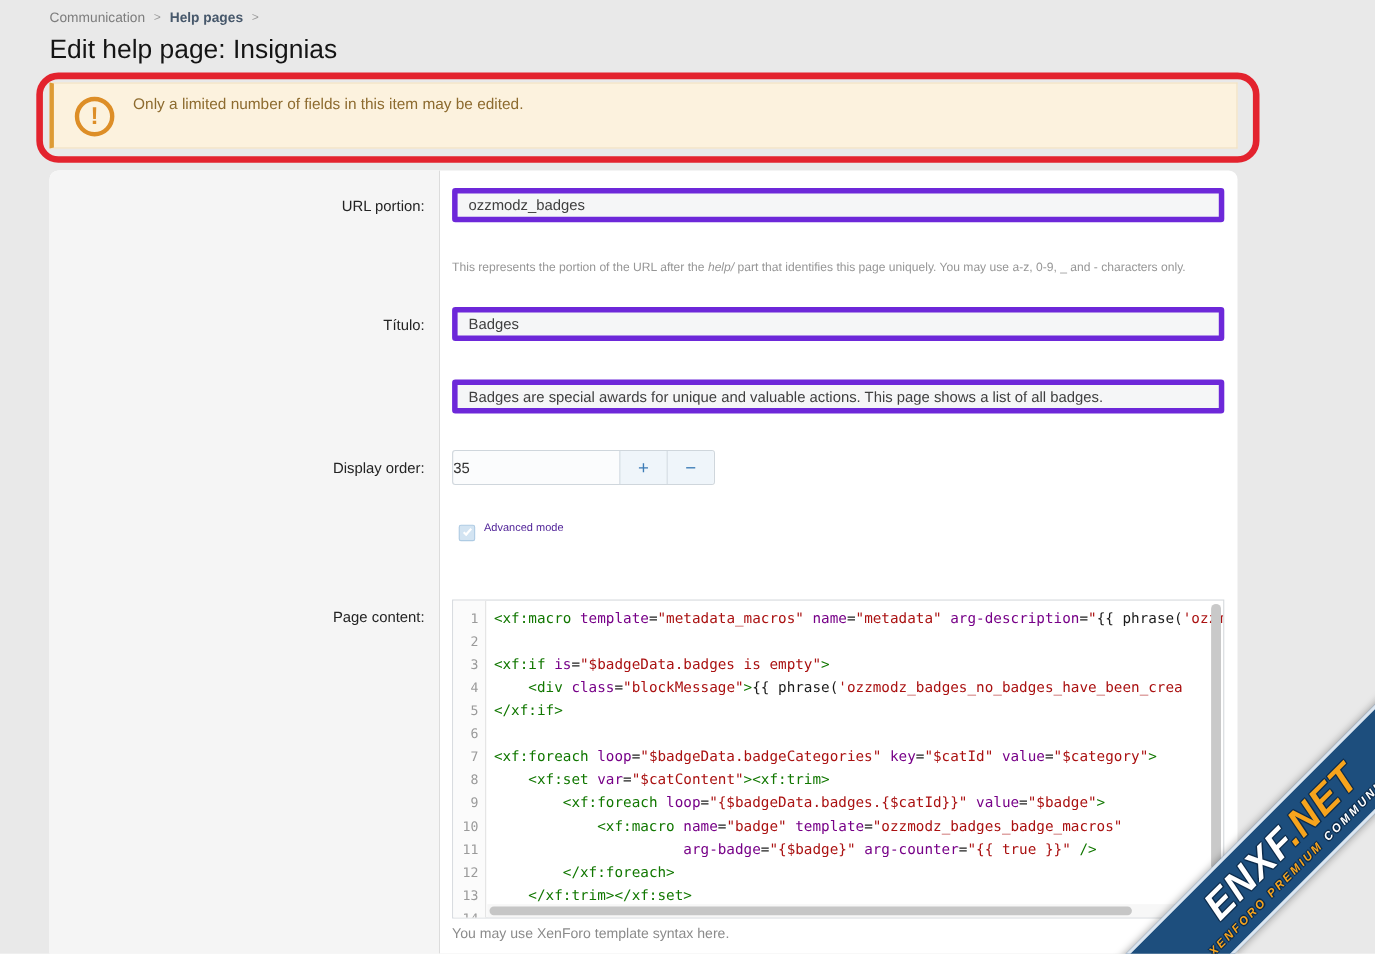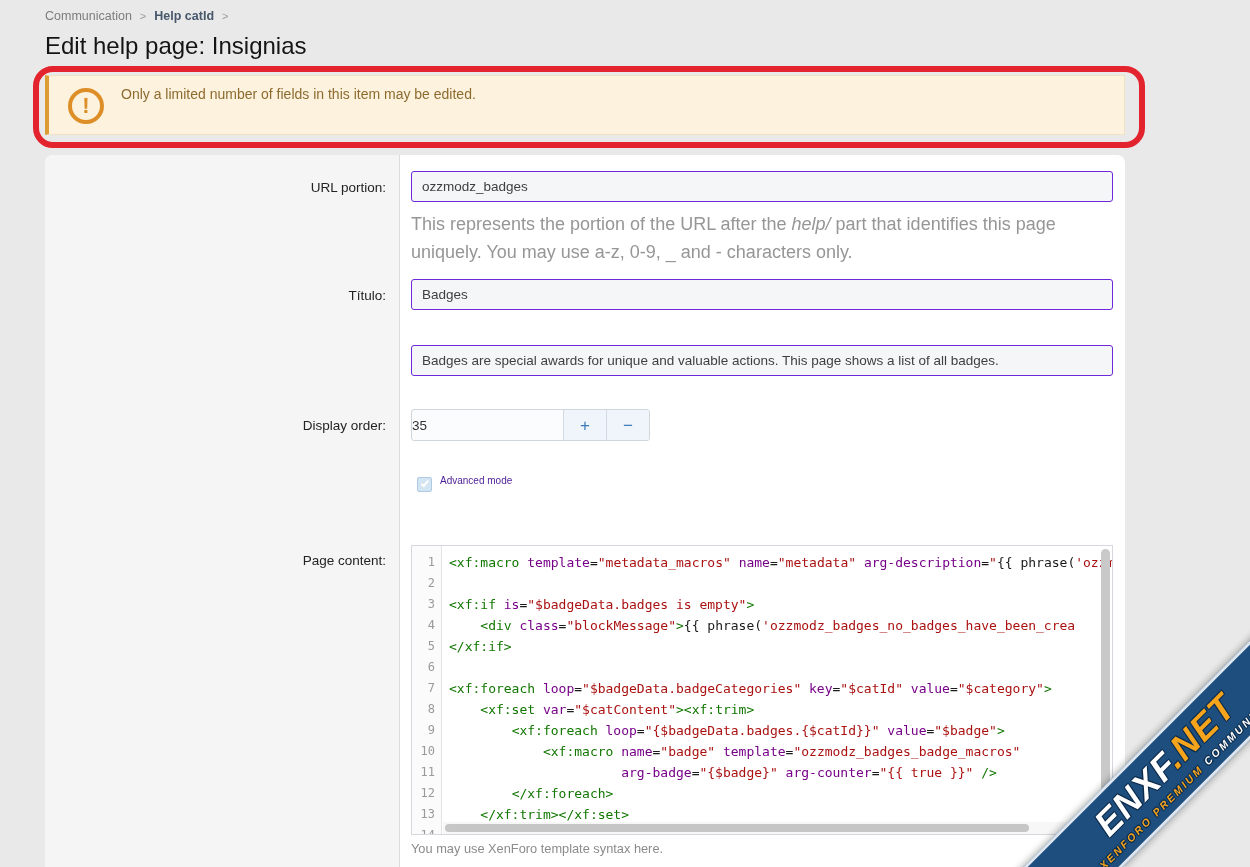--- a/index.html
+++ b/index.html
@@ -61,25 +61,25 @@
     position: absolute; left: 0; top: 0; width: 355px; height: 100%;
     background: #f5f5f5; border-right: 1px solid #dcdcdc;
     border-radius: 8px 0 0 0;
   }
   .row-label {
     position: absolute; left: 0; width: 341px; text-align: right;
     font-size: 13.5px; color: #232323;
   }
   .text-input {
     position: absolute; left: 366px; width: 702px; height: 31px;
-    background: #f5f6f7; border: 1px solid #6d28d9; border-radius: 3px;
+    background: #f5f6f7; border: 5px solid #6d28d9; border-radius: 3px;
     font-family: "Liberation Sans", "DejaVu Sans", sans-serif;
     font-size: 13.5px; color: #3f3f3f; padding: 0 10px; outline: none;
   }
-  .hint { position: absolute; left: 366px; width: 702px; font-size: 18px; color: #969696; line-height: 1.55; }
+  .hint { position: absolute; left: 366px; width: 702px; font-size: 11px; color: #969696; line-height: 1.55; margin-top: 24px; }
 
   
   .num-group {
     position: absolute; left: 366px; top: 254px; width: 239px; height: 32px;
     border: 1px solid #cfd6dc; border-radius: 3px; display: flex; overflow: hidden;
     background: #fbfcfd;
   }
   .num-value {
     width: 151px; border: none; outline: none; background: transparent;
     text-align: left; padding-right: 10px; font-size: 13.5px; color: #333;
@@ -167,21 +167,21 @@
   }
   .ribbon-sub .orange { color: var(--ribbon-orange, #f7a41d); }
   .ribbon-sub .white { color: #ffffff; }
 </style>
 </head>
 <body>
 
 <nav class="breadcrumb">
     <span class="crumb">Communication</span>
     <span class="crumb-sep">&gt;</span>
-    <span class="crumb bold">Help catId</span>
+    <span class="crumb bold">Help pages</span>
     <span class="crumb-sep">&gt;</span>
   </nav>
 
 <h1 class="page-title">Edit help page: Insignias</h1>
 
 <div class="notice">
   <div class="notice-icon">!</div>
   <div class="notice-text">Only a limited number of fields in this item may be edited.</div>
 </div>
 

